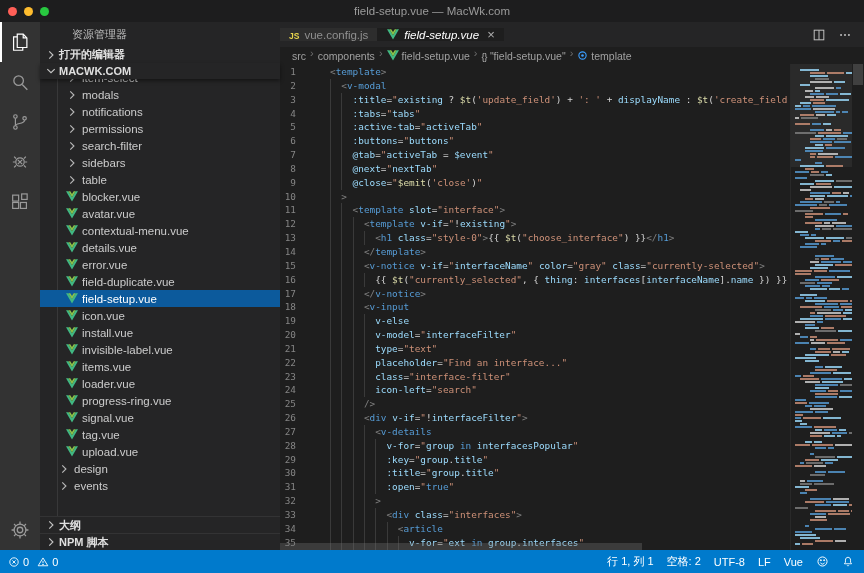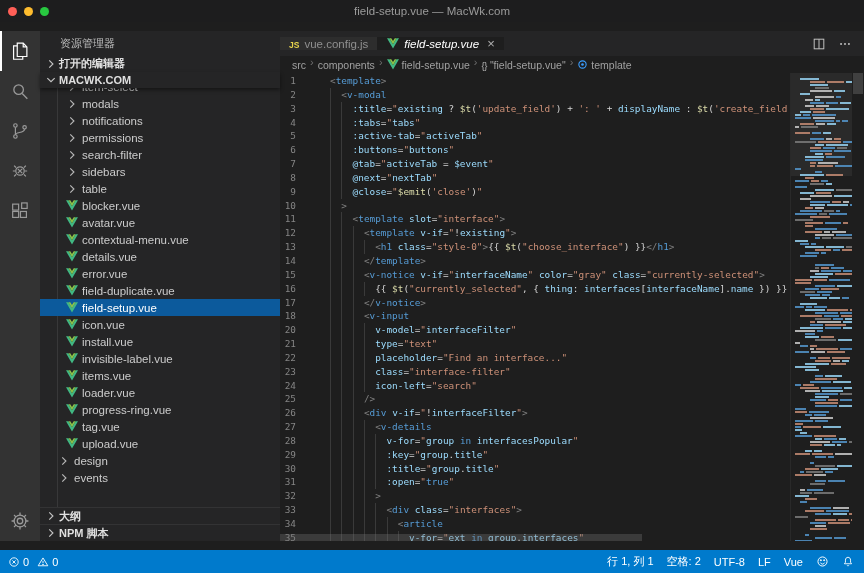--- a/index.html
+++ b/index.html
@@ -1,33 +1,33 @@
 <!DOCTYPE html>
 <html><head>
 <meta charset="utf-8">
 <style>
   html,body{margin:0;padding:0;background:#111;}
   *{box-sizing:border-box;}
   .window{width:864px;height:573px;display:flex;flex-direction:column;overflow:hidden;
-    font-family:"Liberation Sans",sans-serif;background:#1e1e1e;position:relative;gap:9px;}
+    font-family:"Liberation Sans",sans-serif;background:#1e1e1e;position:relative;}
   
   .titlebar{height:22px;flex:none;background:#1d1d1e;display:flex;align-items:center;position:relative;}
   .traffic{position:absolute;left:8px;top:0;bottom:0;display:flex;align-items:center;gap:7px;}
   .tl{width:9px;height:9px;border-radius:50%;display:inline-block;}
   .tl.red{background:#ff5f57;}.tl.yellow{background:#febc2e;}.tl.green{background:#28c840;}
   .title{margin:0 auto;color:#9b9b9b;font-size:11.5px;}
   
   .main{flex:1;display:flex;min-height:0;}
   .activitybar{width:40px;flex:none;background:#333333;display:flex;flex-direction:column;align-items:stretch;}
   .ab-item{height:40px;display:flex;align-items:center;justify-content:center;color:#9a9a9a;cursor:pointer;}
   .ab-item.active{color:#ffffff;box-shadow:inset 2px 0 0 #ffffff;}
   .ab-spacer{flex:1;}
   
   .sidebar{width:240px;flex:none;background:#252526;display:flex;flex-direction:column;min-height:0;color:#cccccc;}
-  .sidebar-title{height:24px;flex:none;line-height:24px;padding-left:20px;font-size:11px;color:#bdbdbd;}
+  .sidebar-title{height:24px;flex:none;line-height:24px;padding-left:32px;font-size:11px;color:#bdbdbd;}
   .side-section{height:17px;flex:none;display:flex;align-items:center;font-size:11px;font-weight:700;color:#e0e0e0;padding-left:3px;cursor:pointer;}
   .side-section .ic{width:16px;height:16px;display:inline-flex;align-items:center;justify-content:center;flex:none;color:#c5c5c5;}
   .side-section.workspace{height:16px;position:relative;z-index:3;box-shadow:0 2px 4px rgba(0,0,0,.45);}
   .side-section.bordered{border-top:1px solid #333334;}
   .tree{flex:1;min-height:0;overflow:hidden;position:relative;}
   .tree:before{content:"";position:absolute;left:17px;top:0;bottom:0;width:1px;background:#383839;}
   .tree-row{height:17px;display:flex;align-items:center;font-size:11.5px;color:#cccccc;cursor:pointer;position:relative;}
   .tree-row .ic{width:15px;height:15px;display:inline-flex;align-items:center;justify-content:center;flex:none;margin-right:3px;color:#b8b8b8;}
   .tree-row.lvl2{padding-left:24px;}
   .tree-row.lvl1{padding-left:16px;}
@@ -346,20 +346,29 @@
             </span>
             <span>progress-ring.vue</span>
           </div>
           <div class="tree-row lvl2">
             <span class="ic">
               <svg width="12" height="11" viewBox="0 0 16 14">
                 <path fill="#41b883" d="M0 0h3.3L8 7.9 12.7 0H16L8 13.8z"></path>
                 <path fill="#8bc34a" d="M3.3 0h2.4L8 3.8 10.3 0h2.4L8 7.9z"></path>
               </svg>
             </span>
+            <span>signal.vue</span>
+          </div>
+          <div class="tree-row lvl2">
+            <span class="ic">
+              <svg width="12" height="11" viewBox="0 0 16 14">
+                <path fill="#41b883" d="M0 0h3.3L8 7.9 12.7 0H16L8 13.8z"></path>
+                <path fill="#8bc34a" d="M3.3 0h2.4L8 3.8 10.3 0h2.4L8 7.9z"></path>
+              </svg>
+            </span>
             <span>tag.vue</span>
           </div>
           <div class="tree-row lvl2">
             <span class="ic">
               <svg width="12" height="11" viewBox="0 0 16 14">
                 <path fill="#41b883" d="M0 0h3.3L8 7.9 12.7 0H16L8 13.8z"></path>
                 <path fill="#8bc34a" d="M3.3 0h2.4L8 3.8 10.3 0h2.4L8 7.9z"></path>
               </svg>
             </span>
             <span>upload.vue</span>
@@ -480,20 +489,21 @@
             <div class="line"><span class="ln">9</span><span class="lt"><span class="guide" style="left: 0px;"></span><span class="guide" style="left: 11.3px;"></span><span class="tk-o">    </span><span class="tk-a">@close</span><span class="tk-o">=</span><span class="tk-s">"</span><span class="tk-f">$emit</span><span class="tk-o">(</span><span class="tk-s">'close'</span><span class="tk-o">)</span><span class="tk-s">"</span></span></div>
             <div class="line"><span class="ln">10</span><span class="lt"><span class="guide" style="left: 0px;"></span><span class="tk-o">  </span><span class="tk-p">&gt;</span></span></div>
             <div class="line"><span class="ln">11</span><span class="lt"><span class="guide" style="left: 0px;"></span><span class="guide" style="left: 11.3px;"></span><span class="tk-o">    </span><span class="tk-p">&lt;</span><span class="tk-t">template</span><span class="tk-o"> </span><span class="tk-a">slot</span><span class="tk-o">=</span><span class="tk-s">"interface"</span><span class="tk-p">&gt;</span></span></div>
             <div class="line"><span class="ln">12</span><span class="lt"><span class="guide" style="left: 0px;"></span><span class="guide" style="left: 11.3px;"></span><span class="guide" style="left: 22.6px;"></span><span class="tk-o">      </span><span class="tk-p">&lt;</span><span class="tk-t">template</span><span class="tk-o"> </span><span class="tk-a">v-if</span><span class="tk-o">=</span><span class="tk-s">"</span><span class="tk-o">!</span><span class="tk-v">existing</span><span class="tk-s">"</span><span class="tk-p">&gt;</span></span></div>
             <div class="line"><span class="ln">13</span><span class="lt"><span class="guide" style="left: 0px;"></span><span class="guide" style="left: 11.3px;"></span><span class="guide" style="left: 22.6px;"></span><span class="guide" style="left: 33.9px;"></span><span class="tk-o">        </span><span class="tk-p">&lt;</span><span class="tk-t">h1</span><span class="tk-o"> </span><span class="tk-a">class</span><span class="tk-o">=</span><span class="tk-s">"style-0"</span><span class="tk-p">&gt;</span><span class="tk-o">{{ </span><span class="tk-f">$t</span><span class="tk-o">(</span><span class="tk-s">"choose_interface"</span><span class="tk-o">) }}</span><span class="tk-p">&lt;/</span><span class="tk-t">h1</span><span class="tk-p">&gt;</span></span></div>
             <div class="line"><span class="ln">14</span><span class="lt"><span class="guide" style="left: 0px;"></span><span class="guide" style="left: 11.3px;"></span><span class="guide" style="left: 22.6px;"></span><span class="tk-o">      </span><span class="tk-p">&lt;/</span><span class="tk-t">template</span><span class="tk-p">&gt;</span></span></div>
             <div class="line"><span class="ln">15</span><span class="lt"><span class="guide" style="left: 0px;"></span><span class="guide" style="left: 11.3px;"></span><span class="guide" style="left: 22.6px;"></span><span class="tk-o">      </span><span class="tk-p">&lt;</span><span class="tk-t">v-notice</span><span class="tk-o"> </span><span class="tk-a">v-if</span><span class="tk-o">=</span><span class="tk-s">"</span><span class="tk-v">interfaceName</span><span class="tk-s">"</span><span class="tk-o"> </span><span class="tk-a">color</span><span class="tk-o">=</span><span class="tk-s">"gray"</span><span class="tk-o"> </span><span class="tk-a">class</span><span class="tk-o">=</span><span class="tk-s">"currently-selected"</span><span class="tk-p">&gt;</span></span></div>
             <div class="line"><span class="ln">16</span><span class="lt"><span class="guide" style="left: 0px;"></span><span class="guide" style="left: 11.3px;"></span><span class="guide" style="left: 22.6px;"></span><span class="guide" style="left: 33.9px;"></span><span class="tk-o">        {{ </span><span class="tk-f">$t</span><span class="tk-o">(</span><span class="tk-s">"currently_selected"</span><span class="tk-o">, { </span><span class="tk-v">thing</span><span class="tk-o">: </span><span class="tk-v">interfaces</span><span class="tk-o">[</span><span class="tk-v">interfaceName</span><span class="tk-o">].</span><span class="tk-v">name</span><span class="tk-o"> }) }}</span></span></div>
             <div class="line"><span class="ln">17</span><span class="lt"><span class="guide" style="left: 0px;"></span><span class="guide" style="left: 11.3px;"></span><span class="guide" style="left: 22.6px;"></span><span class="tk-o">      </span><span class="tk-p">&lt;/</span><span class="tk-t">v-notice</span><span class="tk-p">&gt;</span></span></div>
             <div class="line"><span class="ln">18</span><span class="lt"><span class="guide" style="left: 0px;"></span><span class="guide" style="left: 11.3px;"></span><span class="guide" style="left: 22.6px;"></span><span class="tk-o">      </span><span class="tk-p">&lt;</span><span class="tk-t">v-input</span></span></div>
+            <div class="line"><span class="ln">19</span><span class="lt"><span class="guide" style="left: 0px;"></span><span class="guide" style="left: 11.3px;"></span><span class="guide" style="left: 22.6px;"></span><span class="guide" style="left: 33.9px;"></span><span class="tk-o">        </span><span class="tk-a">v-else</span></span></div>
             <div class="line"><span class="ln">20</span><span class="lt"><span class="guide" style="left: 0px;"></span><span class="guide" style="left: 11.3px;"></span><span class="guide" style="left: 22.6px;"></span><span class="guide" style="left: 33.9px;"></span><span class="tk-o">        </span><span class="tk-a">v-model</span><span class="tk-o">=</span><span class="tk-s">"</span><span class="tk-v">interfaceFilter</span><span class="tk-s">"</span></span></div>
             <div class="line"><span class="ln">21</span><span class="lt"><span class="guide" style="left: 0px;"></span><span class="guide" style="left: 11.3px;"></span><span class="guide" style="left: 22.6px;"></span><span class="guide" style="left: 33.9px;"></span><span class="tk-o">        </span><span class="tk-a">type</span><span class="tk-o">=</span><span class="tk-s">"text"</span></span></div>
             <div class="line"><span class="ln">22</span><span class="lt"><span class="guide" style="left: 0px;"></span><span class="guide" style="left: 11.3px;"></span><span class="guide" style="left: 22.6px;"></span><span class="guide" style="left: 33.9px;"></span><span class="tk-o">        </span><span class="tk-a">placeholder</span><span class="tk-o">=</span><span class="tk-s">"Find an interface..."</span></span></div>
             <div class="line"><span class="ln">23</span><span class="lt"><span class="guide" style="left: 0px;"></span><span class="guide" style="left: 11.3px;"></span><span class="guide" style="left: 22.6px;"></span><span class="guide" style="left: 33.9px;"></span><span class="tk-o">        </span><span class="tk-a">class</span><span class="tk-o">=</span><span class="tk-s">"interface-filter"</span></span></div>
             <div class="line"><span class="ln">24</span><span class="lt"><span class="guide" style="left: 0px;"></span><span class="guide" style="left: 11.3px;"></span><span class="guide" style="left: 22.6px;"></span><span class="guide" style="left: 33.9px;"></span><span class="tk-o">        </span><span class="tk-a">icon-left</span><span class="tk-o">=</span><span class="tk-s">"search"</span></span></div>
             <div class="line"><span class="ln">25</span><span class="lt"><span class="guide" style="left: 0px;"></span><span class="guide" style="left: 11.3px;"></span><span class="guide" style="left: 22.6px;"></span><span class="tk-o">      </span><span class="tk-p">/&gt;</span></span></div>
             <div class="line"><span class="ln">26</span><span class="lt"><span class="guide" style="left: 0px;"></span><span class="guide" style="left: 11.3px;"></span><span class="guide" style="left: 22.6px;"></span><span class="tk-o">      </span><span class="tk-p">&lt;</span><span class="tk-t">div</span><span class="tk-o"> </span><span class="tk-a">v-if</span><span class="tk-o">=</span><span class="tk-s">"</span><span class="tk-o">!</span><span class="tk-v">interfaceFilter</span><span class="tk-s">"</span><span class="tk-p">&gt;</span></span></div>
             <div class="line"><span class="ln">27</span><span class="lt"><span class="guide" style="left: 0px;"></span><span class="guide" style="left: 11.3px;"></span><span class="guide" style="left: 22.6px;"></span><span class="guide" style="left: 33.9px;"></span><span class="tk-o">        </span><span class="tk-p">&lt;</span><span class="tk-t">v-details</span></span></div>
             <div class="line"><span class="ln">28</span><span class="lt"><span class="guide" style="left: 0px;"></span><span class="guide" style="left: 11.3px;"></span><span class="guide" style="left: 22.6px;"></span><span class="guide" style="left: 33.9px;"></span><span class="guide" style="left: 45.2px;"></span><span class="tk-o">          </span><span class="tk-a">v-for</span><span class="tk-o">=</span><span class="tk-s">"</span><span class="tk-v">group</span><span class="tk-k"> in </span><span class="tk-v">interfacesPopular</span><span class="tk-s">"</span></span></div>
             <div class="line"><span class="ln">29</span><span class="lt"><span class="guide" style="left: 0px;"></span><span class="guide" style="left: 11.3px;"></span><span class="guide" style="left: 22.6px;"></span><span class="guide" style="left: 33.9px;"></span><span class="guide" style="left: 45.2px;"></span><span class="tk-o">          </span><span class="tk-a">:key</span><span class="tk-o">=</span><span class="tk-s">"</span><span class="tk-v">group</span><span class="tk-o">.</span><span class="tk-v">title</span><span class="tk-s">"</span></span></div>

